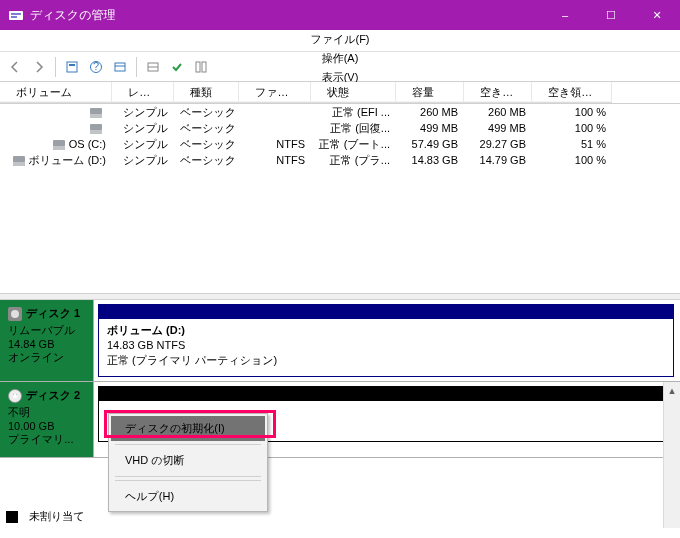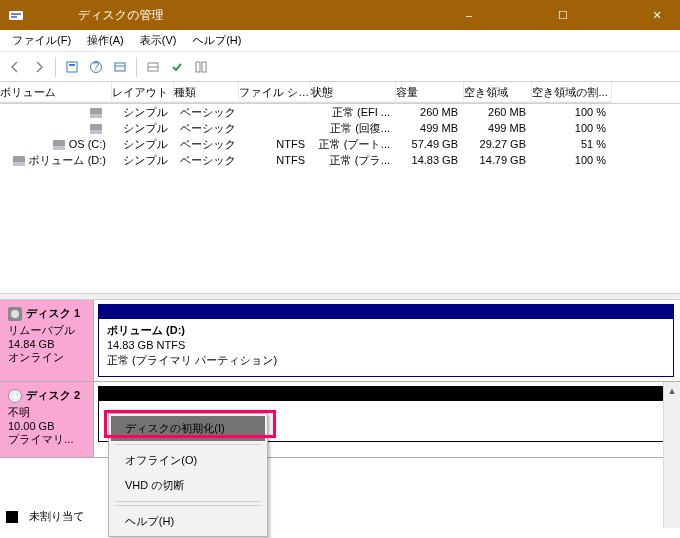--- a/index.html
+++ b/index.html
@@ -1,36 +1,36 @@
 <!DOCTYPE html>
 <html><head>
 <meta charset="utf-8">
 <style>
 * { margin: 0; padding: 0; box-sizing: border-box; font-family: "Meiryo", "MS PGothic", sans-serif; font-size: 11px; }
 body { width: 680px; height: 538px; overflow: hidden; background: #fff; }
-.titlebar { height: 30px; background: #a16207; display: flex; align-items: center; padding: 0 0 0 8px; color: #fff; gap: 48px; }
+.titlebar { height: 30px; background: #a21caf; display: flex; align-items: center; padding: 0 0 0 8px; color: #fff; }
 .titlebar .icon { width: 16px; height: 16px; margin-right: 6px; }
 .titlebar .title { flex: 1; font-size: 12px; }
 .titlebar .winbtn { width: 46px; height: 30px; display: flex; align-items: center; justify-content: center; color: #fff; }
-.menubar { height: 22px; background: #fff; border-bottom: 1px solid #e0e0e0; display: flex; align-items: center; padding: 0 4px; }
+.menubar { height: 22px; background: #fff; border-bottom: 1px solid #e0e0e0; display: flex; align-items: center; padding: 0 4px; flex-direction: column; }
 .menubar .item { padding: 2px 8px; }
 .toolbar { height: 30px; background: #fff; border-bottom: 1px solid #d0d0d0; display: flex; align-items: center; padding: 0 4px; gap: 2px; }
 .toolbar .sep { width: 1px; height: 20px; background: #d0d0d0; margin: 0 3px; }
 .toolbar .btn { width: 22px; height: 22px; display: flex; align-items: center; justify-content: center; border: 1px solid transparent; }
 .grid-header { height: 22px; display: flex; border-bottom: 1px solid #d0d0d0; background: #fff; }
-.grid-header .col { padding: 3px 0; border-right: 1px solid #e8e8e8; overflow: hidden; white-space: nowrap; text-overflow: ellipsis; background: #fff; border-bottom: 1px solid #ddd; box-shadow: inset 0 -1px 0 #f4f4f4; }
+.grid-header .col { padding: 3px 16px; border-right: 1px solid #e8e8e8; overflow: hidden; white-space: nowrap; text-overflow: ellipsis; background: #fff; border-bottom: 1px solid #ddd; box-shadow: inset 0 -1px 0 #f4f4f4; }
 .grid-body { background: #fff; }
 .grid-row { display: flex; height: 16px; align-items: center; }
 .grid-row .cell { padding: 0 6px; overflow: hidden; white-space: nowrap; text-align: right; }
 .vol-icon { width: 12px; height: 10px; display: inline-block; background: #9aa0a6; margin-right: 4px; border-radius: 1px; vertical-align: middle; box-shadow: inset 0 -4px 0 #c0c4c9; }
 .upper-pane { height: 212px; overflow: hidden; border-bottom: 1px solid #d0d0d0; }
 .splitter { height: 6px; background: #f0f0f0; border-bottom: 1px solid #d0d0d0; }
 .lower-pane { position: relative; }
 .disk-row { display: flex; border-bottom: 1px solid #b0b0b0; min-height: 82px; }
-.disk-info { width: 94px; padding: 6px 4px 6px 8px; border-right: 1px solid #b0b0b0; background: #f9a8d4; }
+.disk-info { width: 94px; padding: 6px 4px 6px 8px; border-right: 1px solid #b0b0b0; background: #15803d; }
 .disk-info .top { display: flex; align-items: center; gap: 4px; font-weight: bold; margin-bottom: 2px; }
 .disk-icon { width: 14px; height: 14px; display: inline-block; background: #8a8a8a; border-radius: 2px; position: relative; }
 .disk-icon::after { content: ""; position: absolute; inset: 3px; background: #e0e0e0; border-radius: 50%; }
 .disk-cd { width: 14px; height: 14px; display: inline-block; border-radius: 50%; background: radial-gradient(circle, #fff 0 25%, #bbb 25% 28%, #eee 28% 100%); border: 1px solid #999; }
 .disk-vols { flex: 1; padding: 4px 6px 4px 4px; position: relative; }
 .vol-box { border: 1px solid #000080; }
 .vol-box .stripe { height: 14px; background: #000080; }
 .vol-box .stripe.black { background: #000; }
 .vol-box .body { padding: 4px 8px 8px 8px; line-height: 1.35; }
 .vol-box .name { font-weight: bold; }
@@ -233,20 +233,19 @@
 
   <div class="scroll-strip">
     <div class="arrow">▴</div>
     <div style="flex:1"></div>
   </div>
 </div>
 
 <div class="context-menu">
   <div class="mitem hl">ディスクの初期化(I)</div>
   <div class="msep"></div>
-  <div class="mitem">オフライン(O)</div>
   <div class="mitem">VHD の切断</div>
   <div class="msep"></div>
   <div class="msep"></div>
   <div class="mitem">ヘルプ(H)</div>
 </div>
 
 <div class="highlight-box"></div>
 
 </body></html>

